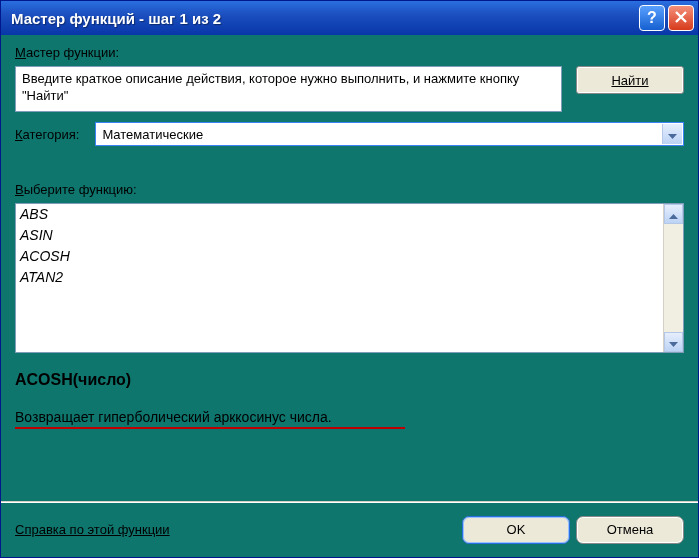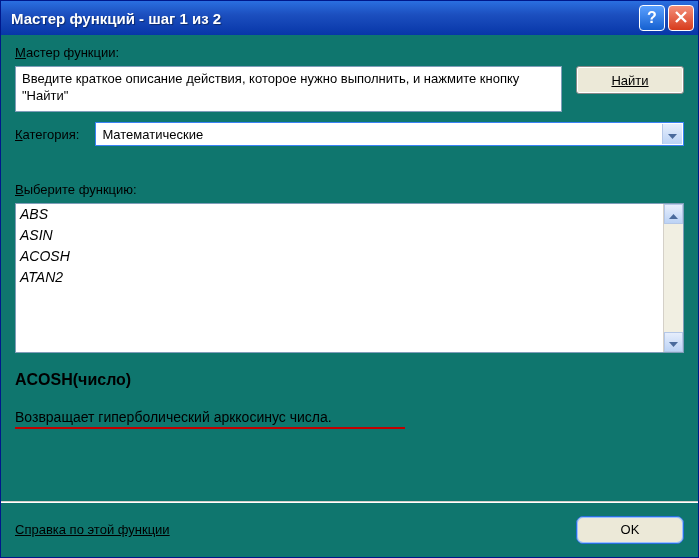--- a/index.html
+++ b/index.html
@@ -260,15 +260,16 @@
 
     <div class="signature">ACOSH(число)</div>
     <div class="description">Возвращает гиперболический арккосинус числа.</div>
     <div class="red-underline"></div>
 
   </div>
 
   <div class="footer">
     <a class="help-link">Справка по этой функции</a>
     <button class="foot-btn default">OK</button>
+    <button class="foot-btn">Отмена</button>
   </div>
 
 </div>
 
 </body></html>

